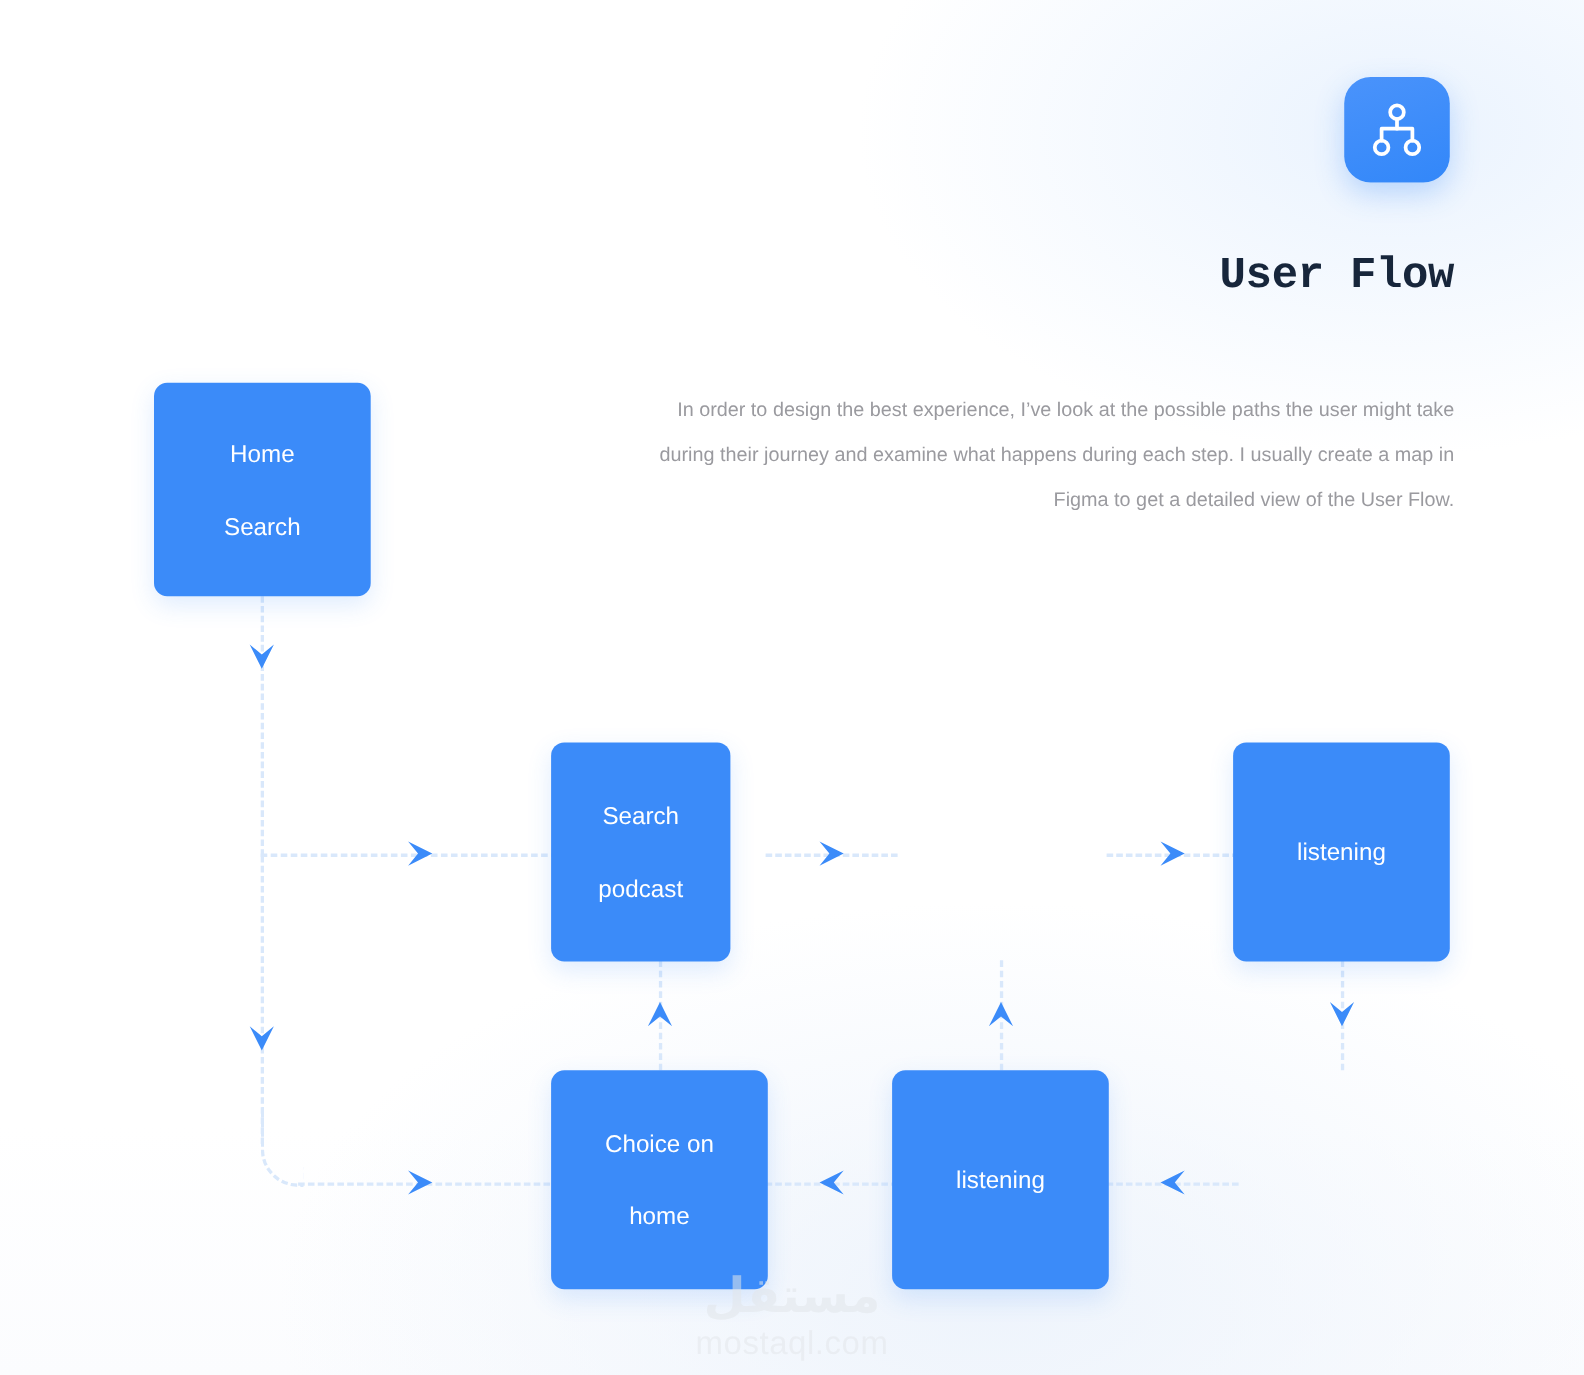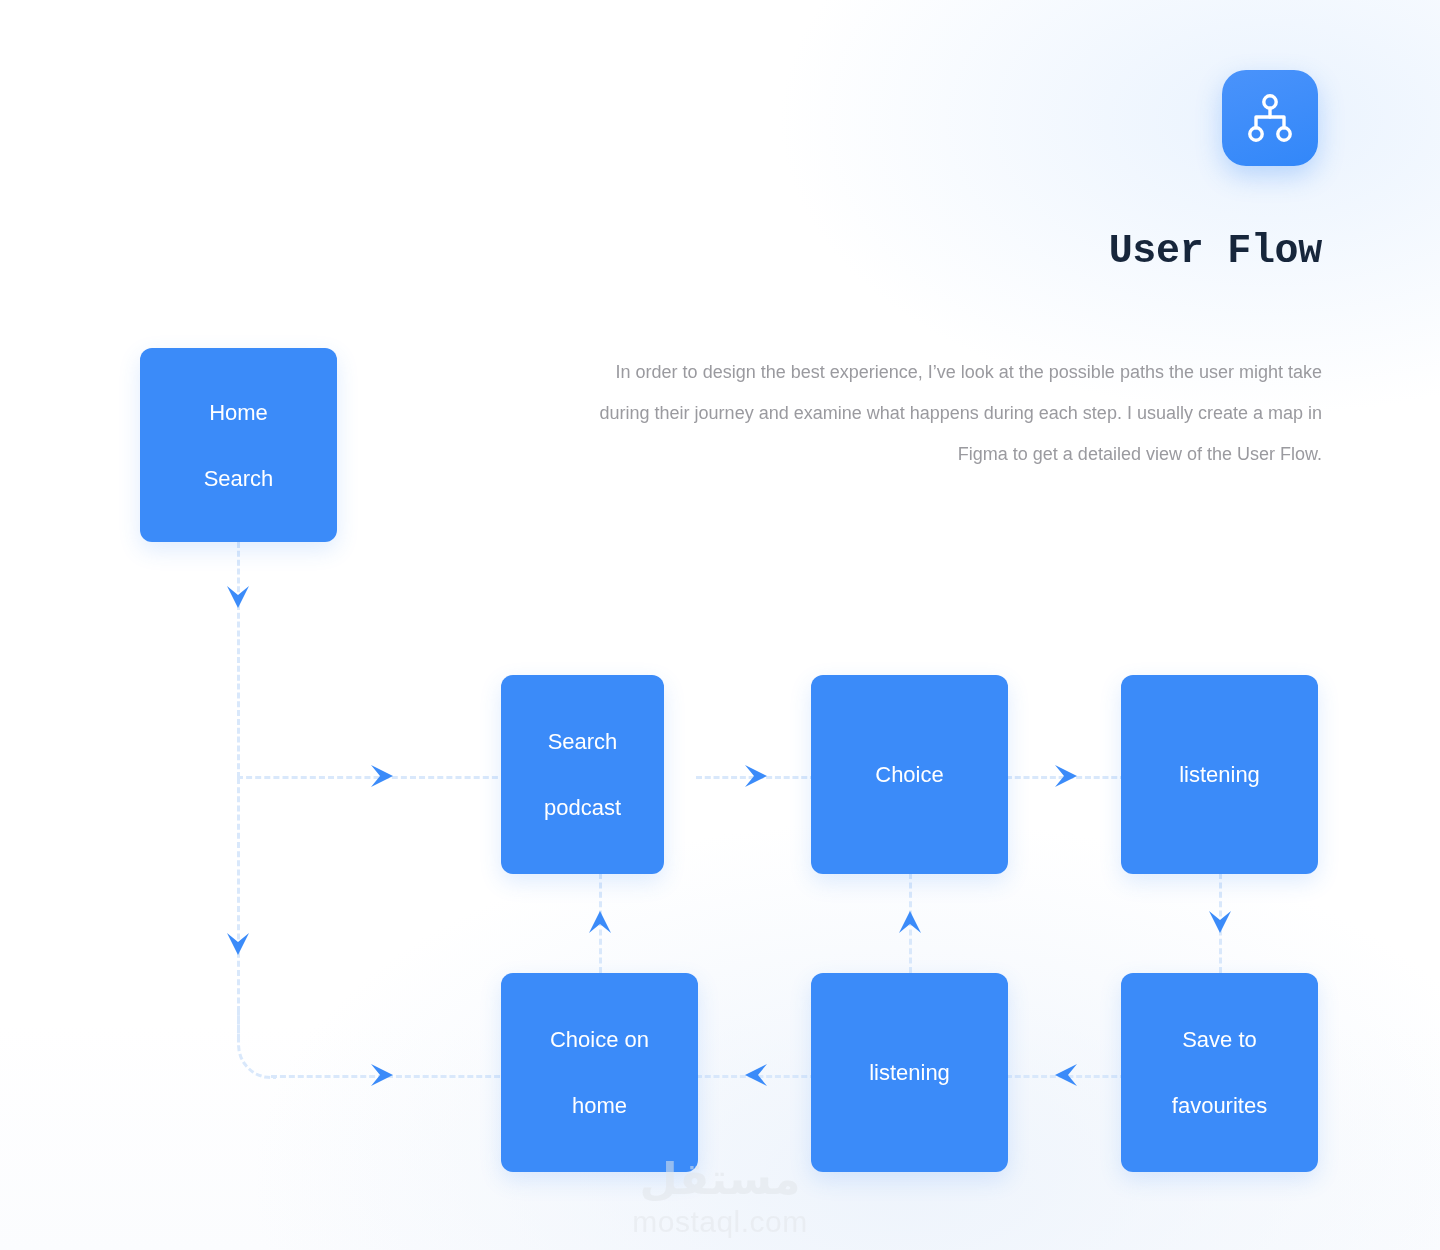--- a/index.html
+++ b/index.html
@@ -207,44 +207,35 @@
     </span>
   </div>
 
   <div class="node" style="left:501px;top:675px;width:163px;height:199px;">
     <span>
       <span>Search</span><br>
       <span>podcast</span>
     </span>
   </div>
 
-  <div class="node" style="left:811px;top:675px;width:197px;height:199px;">
-    <span>Choice</span>
-  </div>
 
   <div class="node" style="left:1121px;top:675px;width:197px;height:199px;">
     <span>listening</span>
   </div>
 
   <div class="node" style="left:501px;top:973px;width:197px;height:199px;">
     <span>
       <span>Choice on</span><br>
       <span>home</span>
     </span>
   </div>
 
   <div class="node" style="left:811px;top:973px;width:197px;height:199px;">
     <span>listening</span>
   </div>
 
-  <div class="node" style="left:1121px;top:973px;width:197px;height:199px;">
-    <span>
-      <span>Save to</span><br>
-      <span>favourites</span>
-    </span>
-  </div>
 
   <div class="watermark">
     <div class="wm-ar">مستقل</div>
     <div class="wm-en">mostaql.com</div>
   </div>
 
 </div>
 
 </body></html>

